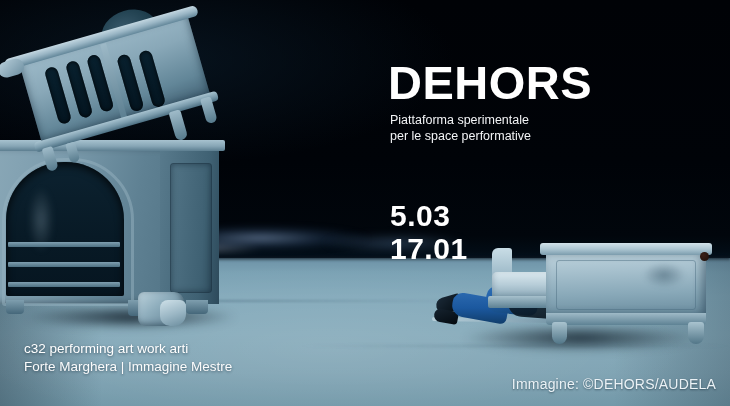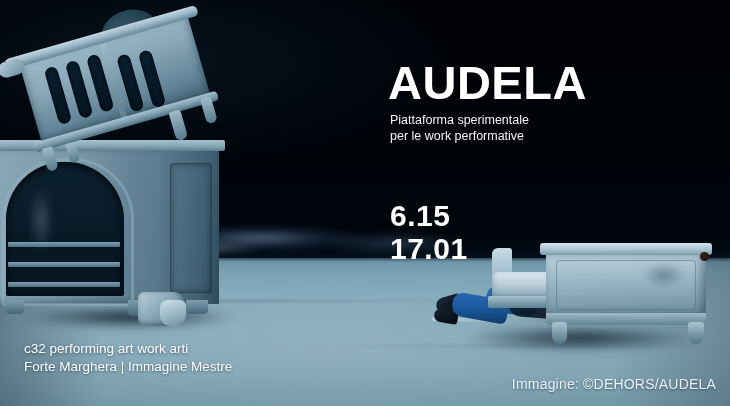--- a/index.html
+++ b/index.html
@@ -464,29 +464,29 @@
   <div class="layer dress-body"></div>
   <div class="layer dress-smudge"></div>
   <div class="layer dress-panel"></div>
   <div class="layer dress-top"></div>
   <div class="layer dress-skirt"></div>
   <div class="layer dress-leg dress-leg-1"></div>
   <div class="layer dress-leg dress-leg-2"></div>
   <div class="layer dress-knob"></div>
 
   <div class="text-block">
-    <div class="title-line">AUDELA</div>
+    <div class="title-line">DEHORS</div>
     <div class="subtitle">
       <div>Piattaforma sperimentale</div>
-      <div>per le work performative</div>
+      <div>per le space performative</div>
     </div>
   </div>
 
   <div class="dates-wrap">
-    <div class="dates">6.15</div>
+    <div class="dates">5.03</div>
     <div class="dates">17.01</div>
   </div>
 
   <div class="venue">
     <div class="l1">c32 performing art work arti</div>
     <div class="l2">Forte Marghera | Immagine Mestre</div>
   </div>
 
   <div class="credit">Immagine: ©DEHORS/AUDELA</div>
 

